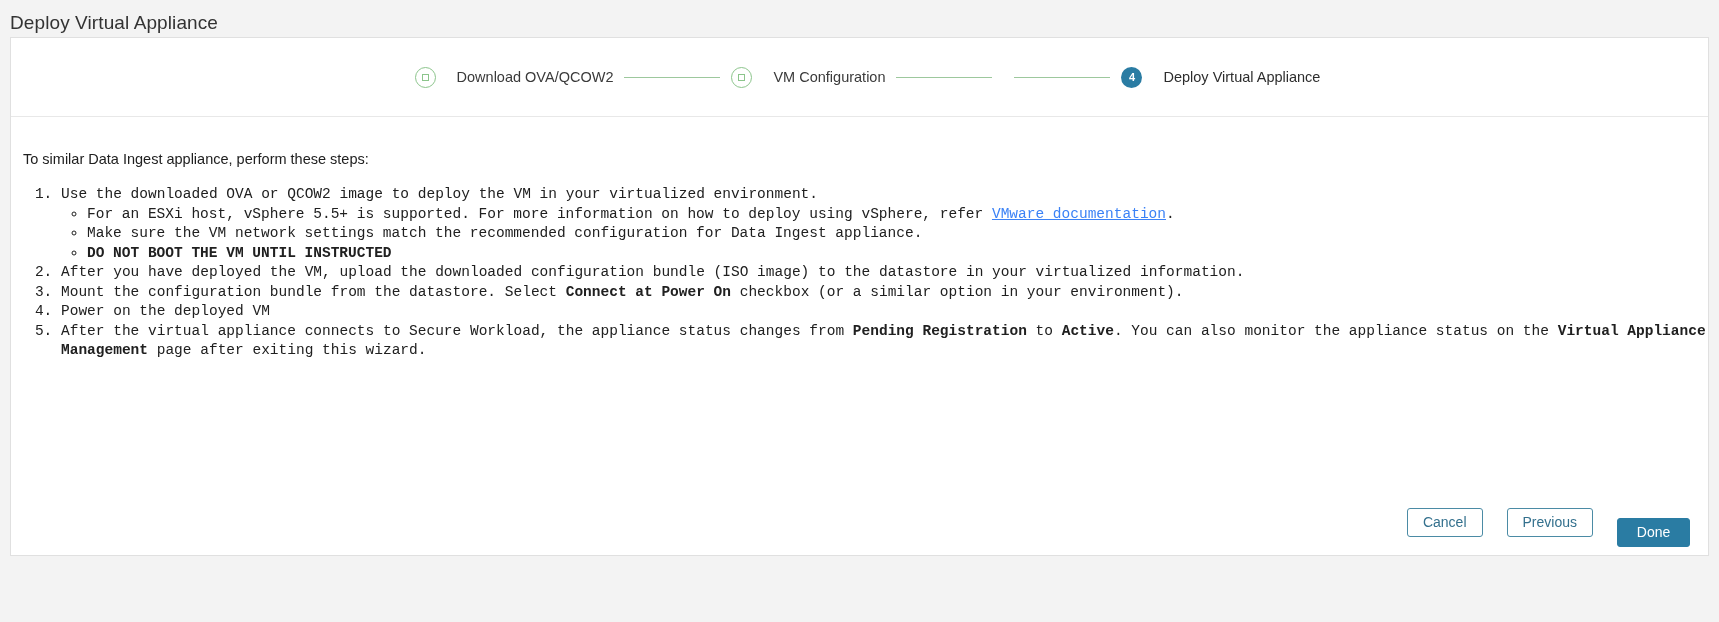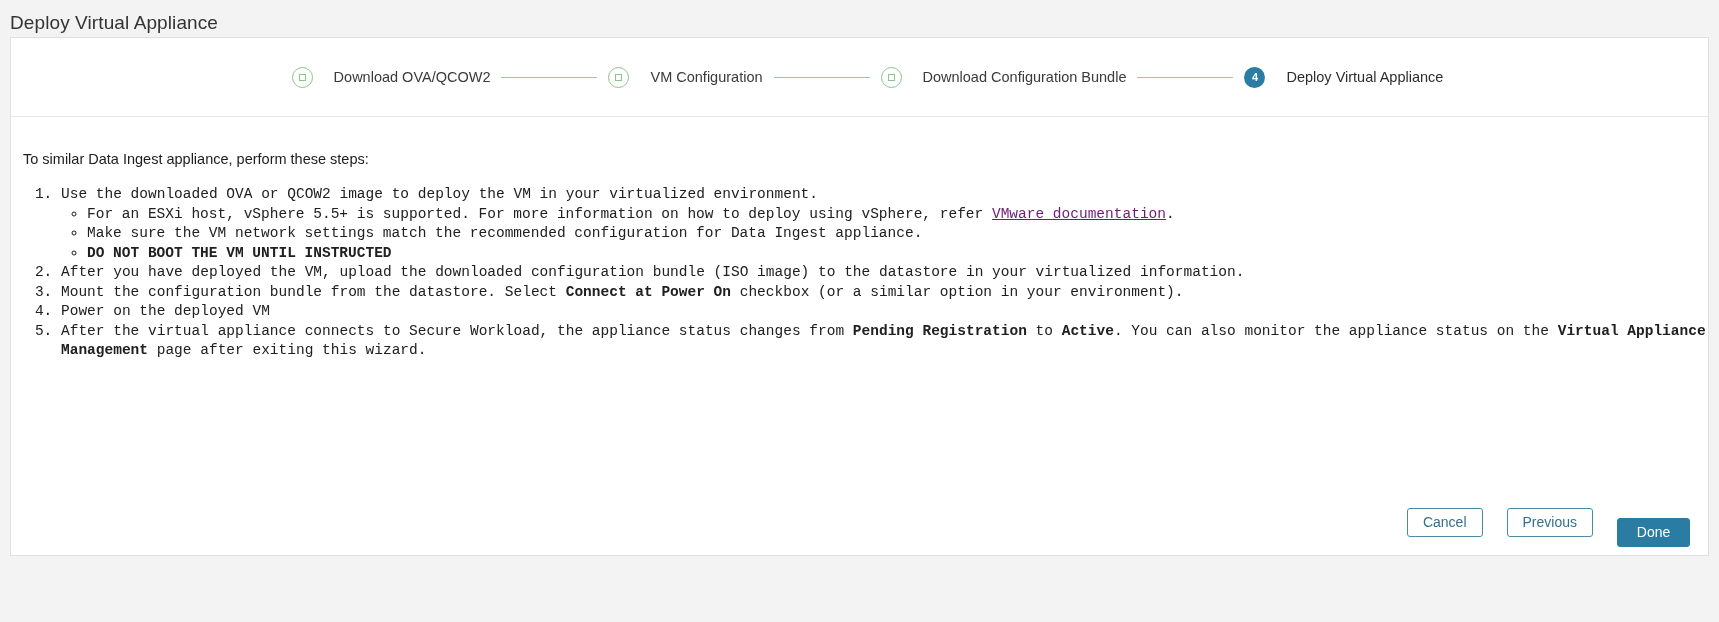--- a/index.html
+++ b/index.html
@@ -136,21 +136,21 @@
     line-height: 19.5px;
     padding: 0;
   }
   .trailing-para {
     margin: 0;
     padding-left: 0;
     line-height: 19.5px;
   }
   b, strong { font-weight: 700; }
   a.doc-link {
-    color: #701a75;
+    color: #3b82f6;
     text-decoration: underline;
   }
 
   
   .footer {
     height: 66px;
     display: flex;
     align-items: center;
     justify-content: flex-end;
     padding-right: 18px;
@@ -203,26 +203,20 @@
 
       <div class="step">
         <span class="step-marker done">
           <span class="inner-square"></span>
         </span>
         <span class="step-label">VM Configuration</span>
       </div>
 
       <div class="step-connector"></div>
 
-      <div class="step">
-        <span class="step-marker done">
-          <span class="inner-square"></span>
-        </span>
-        <span class="step-label">Download Configuration Bundle</span>
-      </div>
 
       <div class="step-connector"></div>
 
       <div class="step">
         <span class="step-marker active">4</span>
         <span class="step-label active-label">Deploy Virtual Appliance</span>
       </div>
 
     </div>
   </div>

